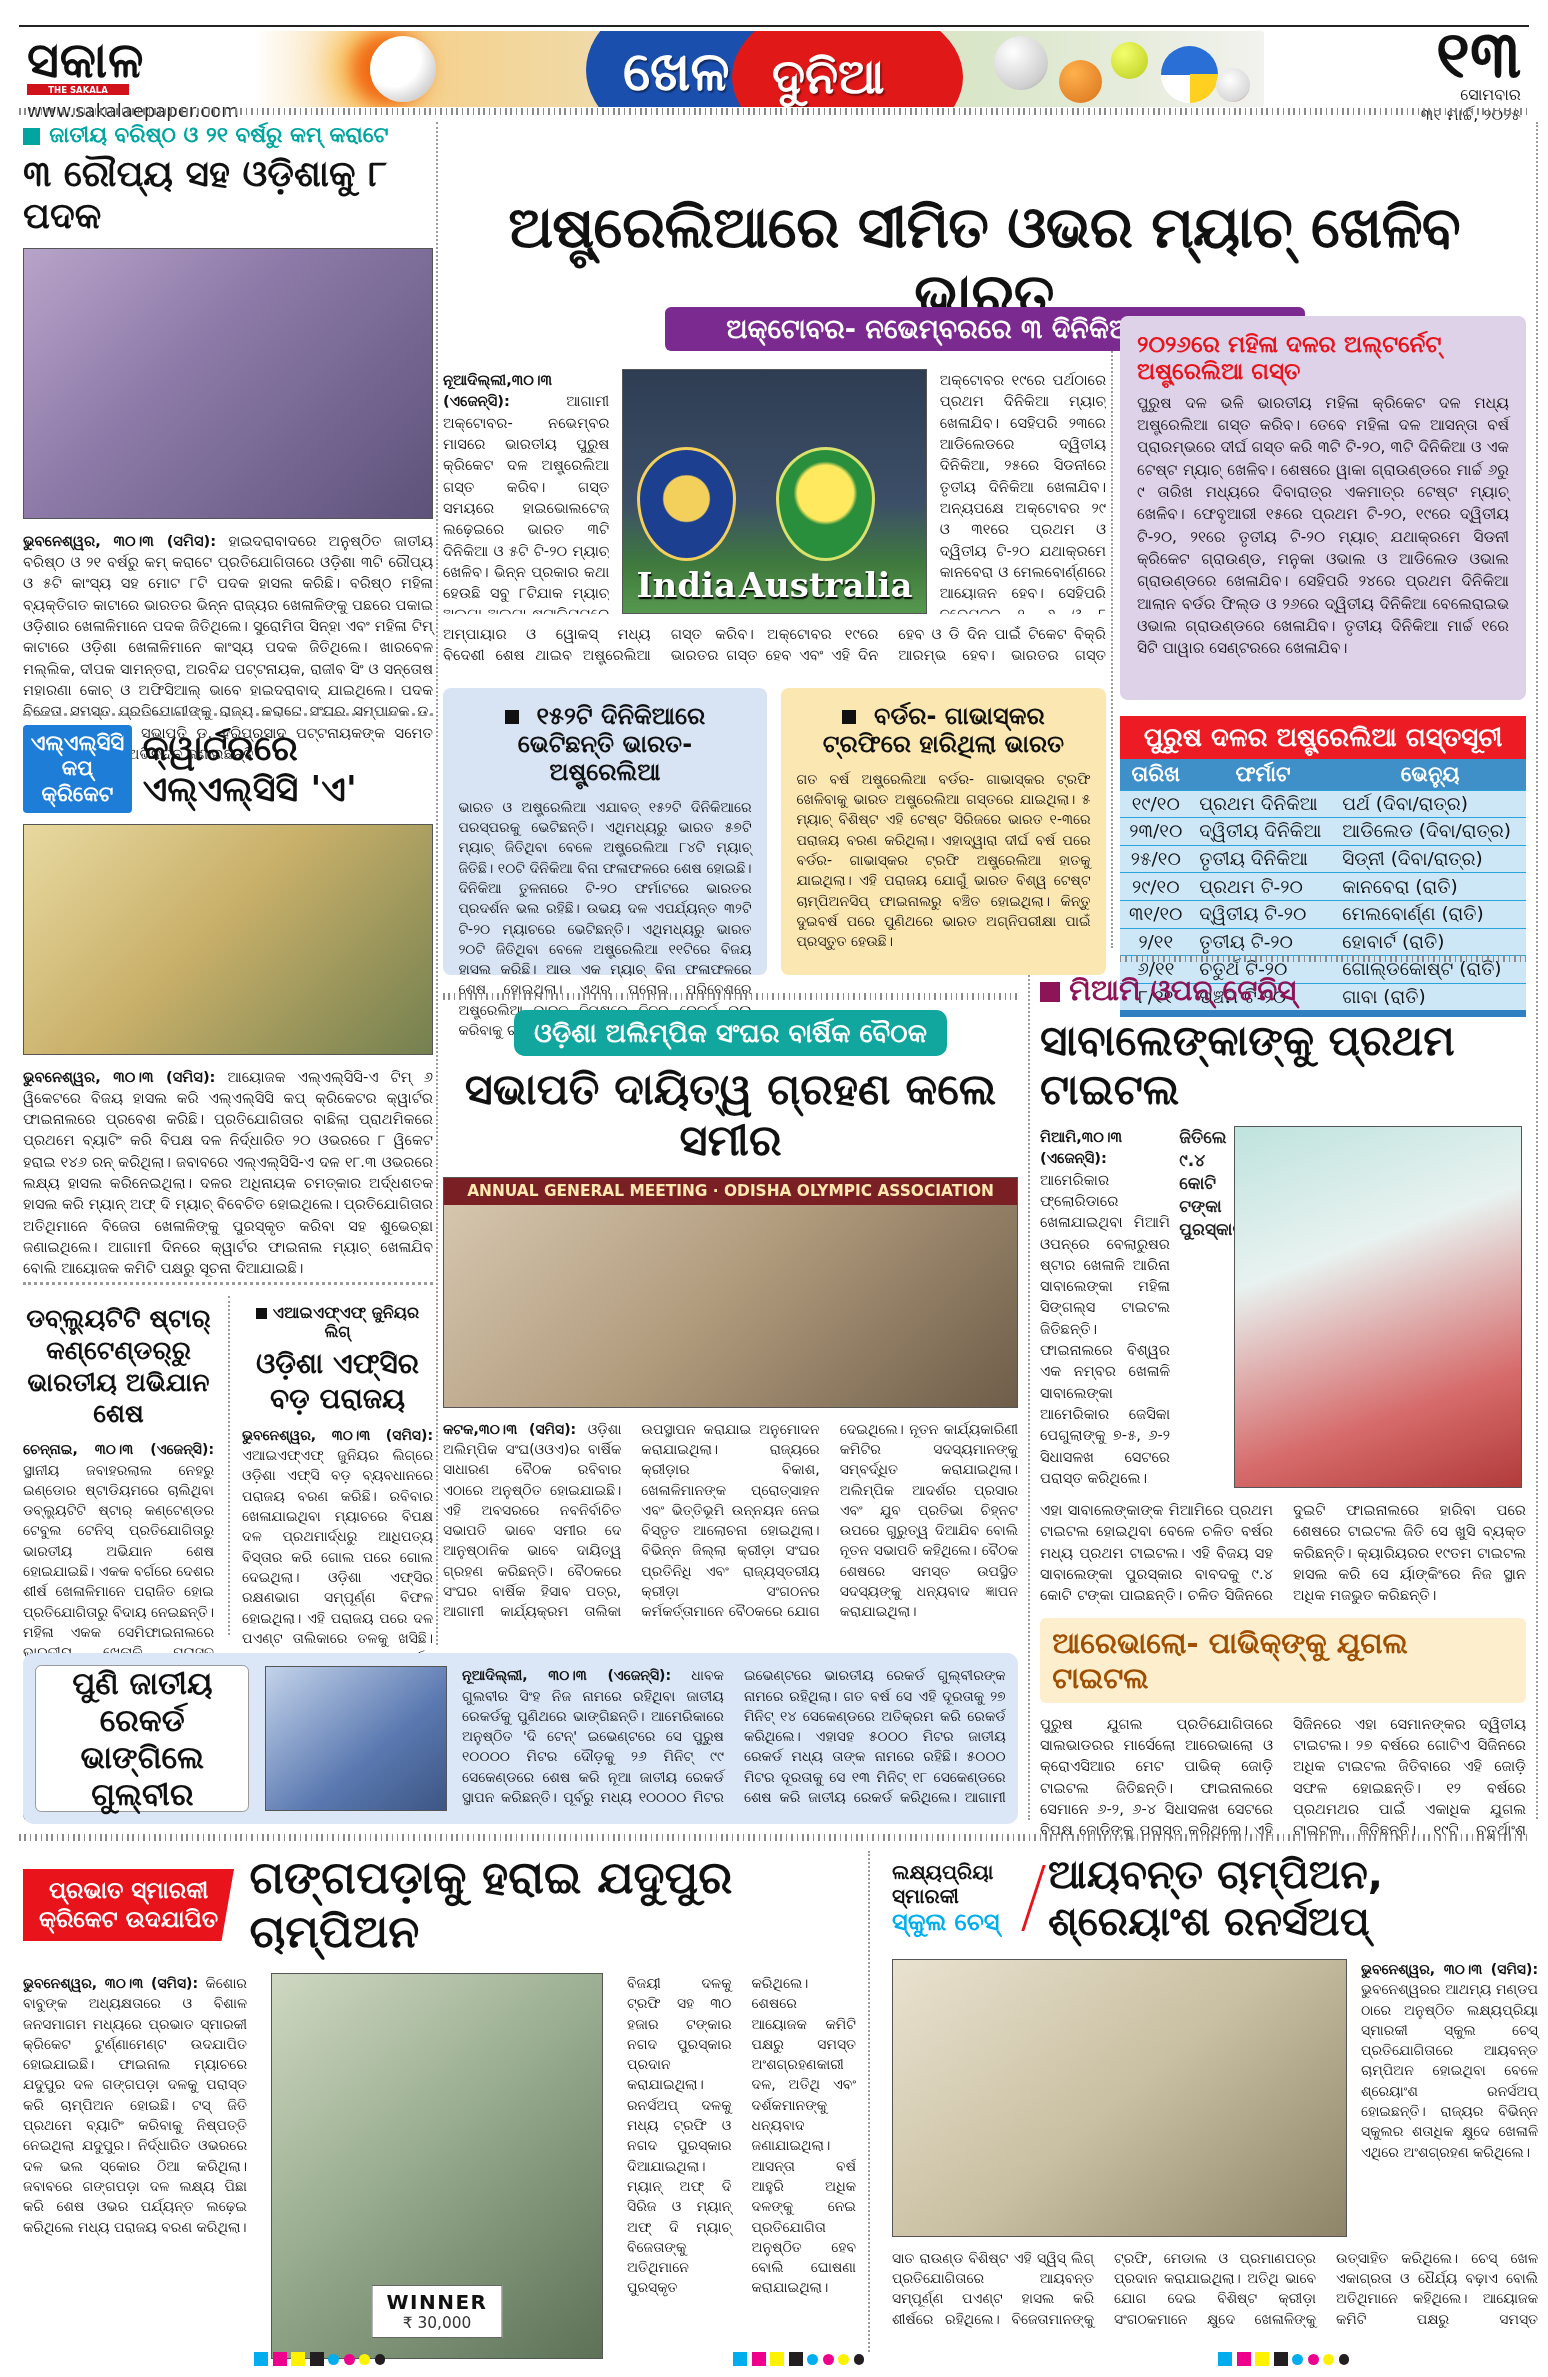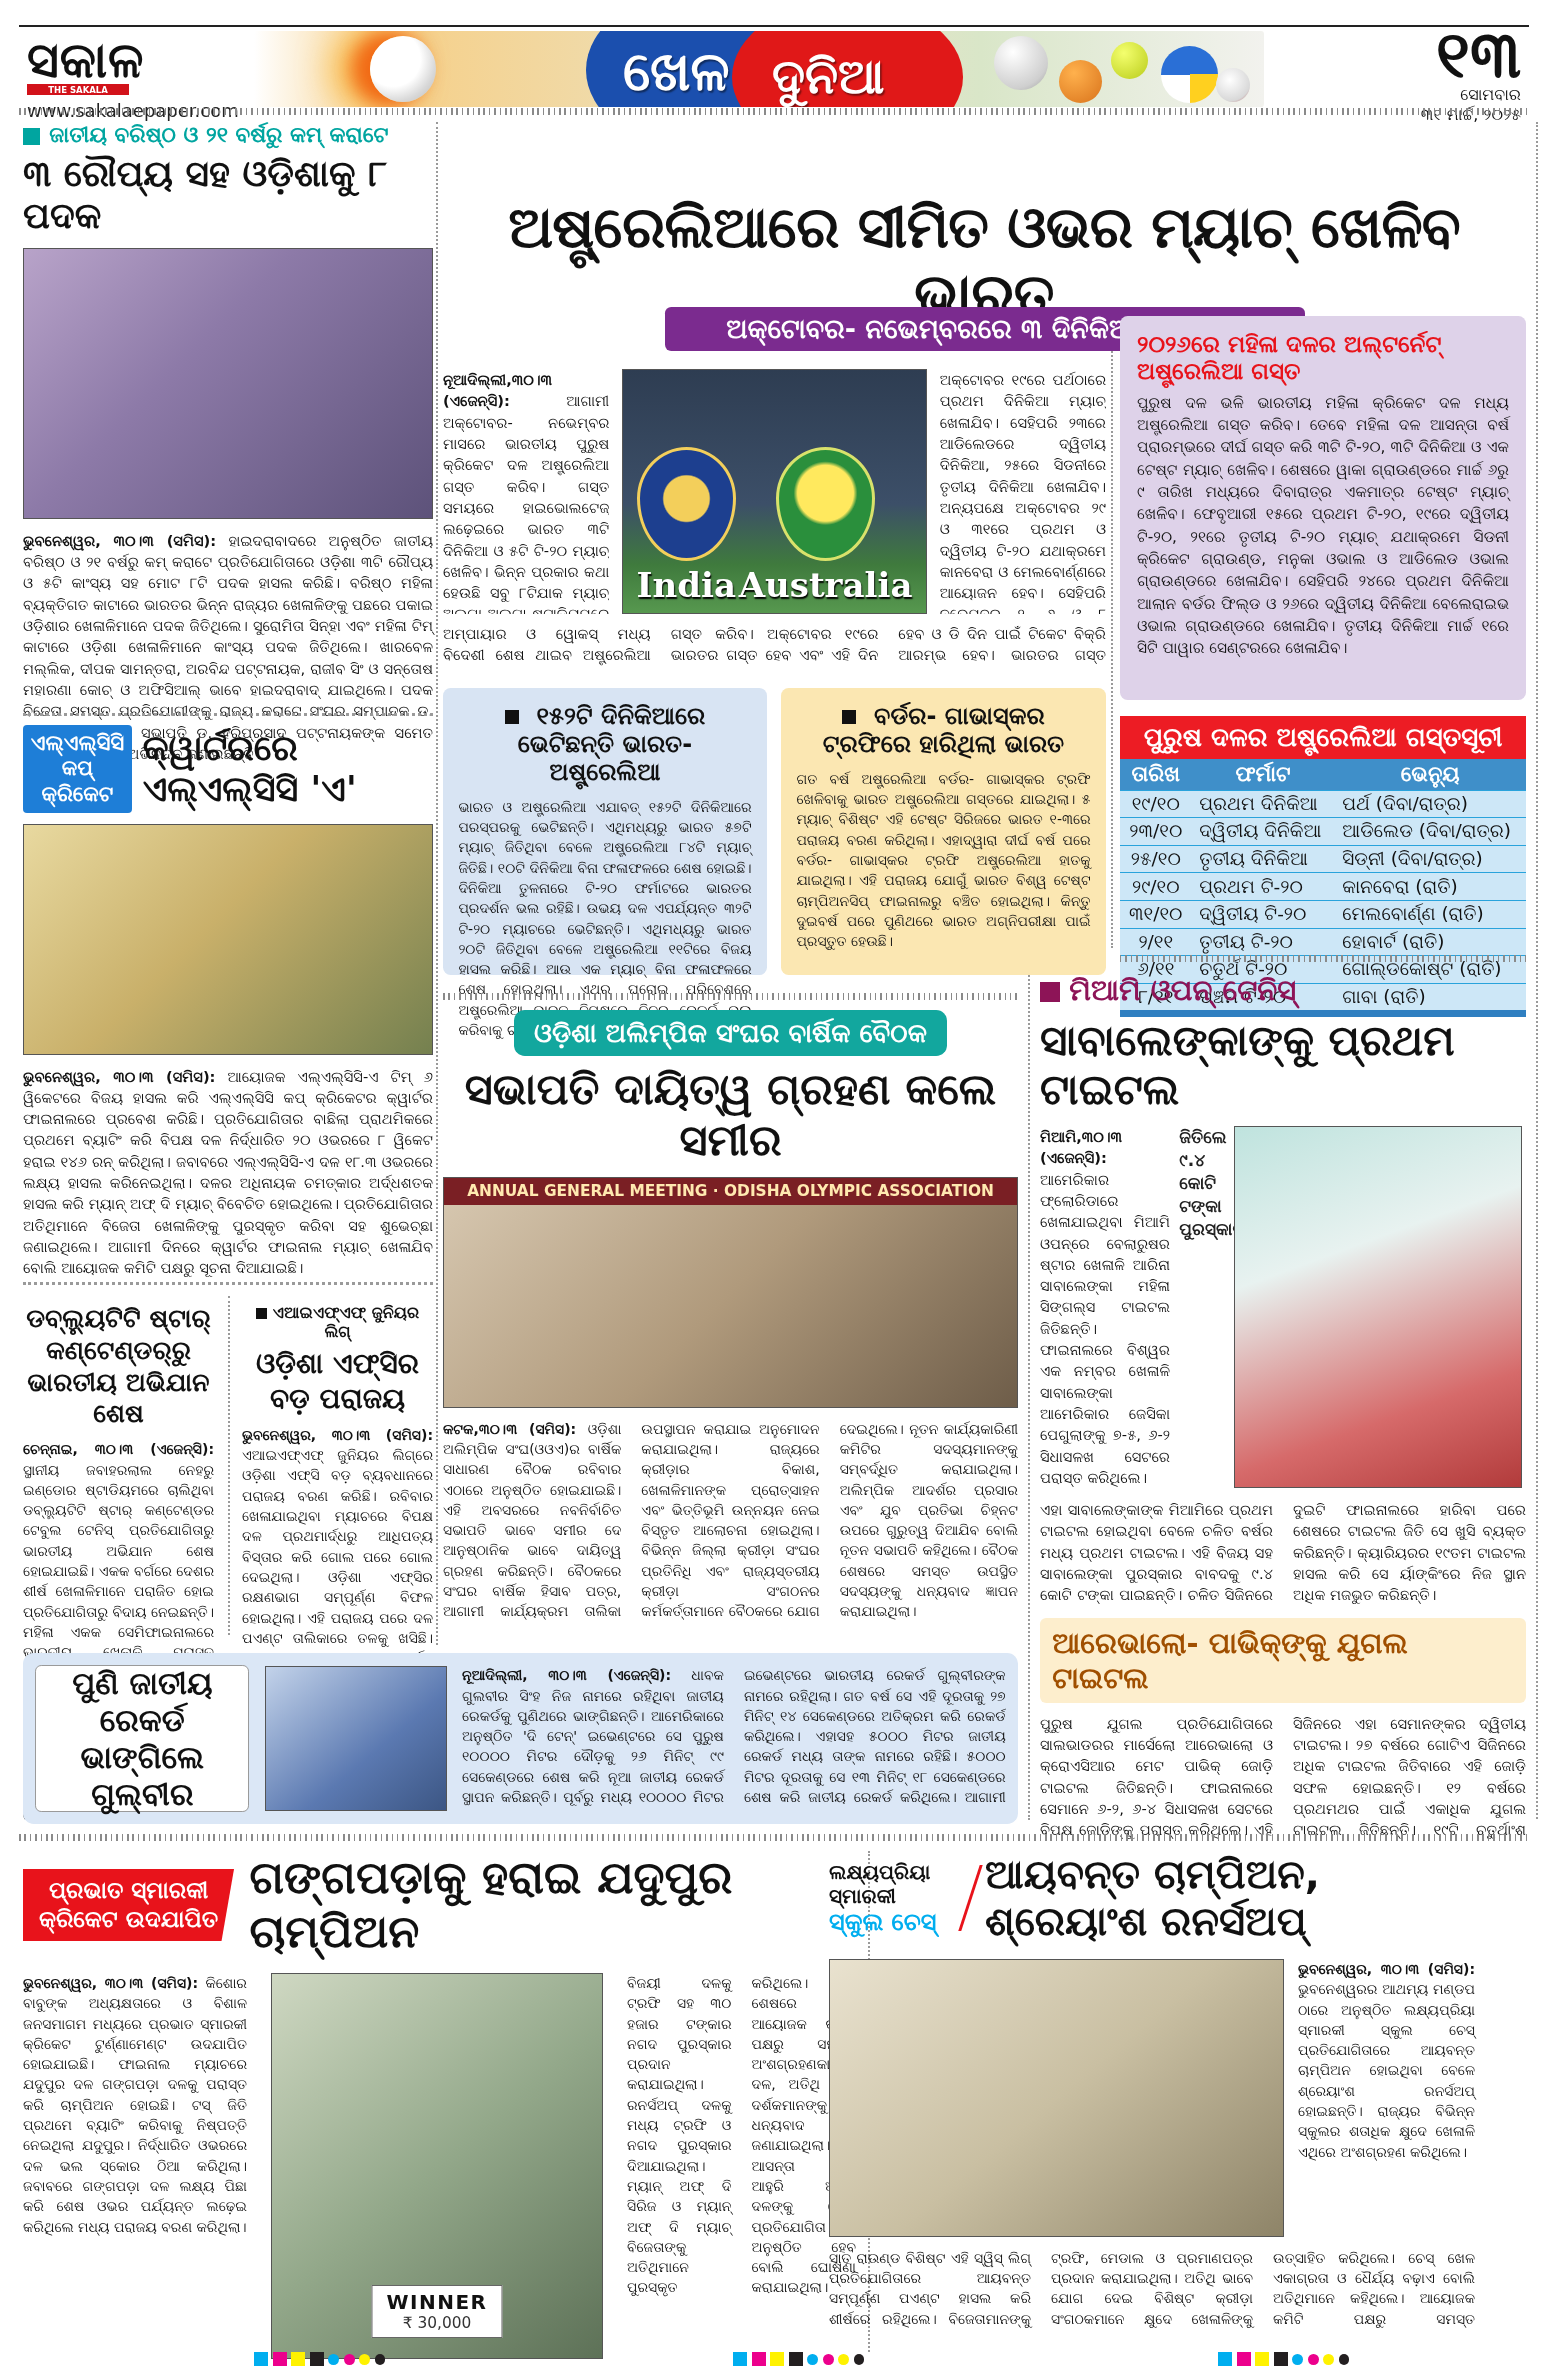--- a/index.html
+++ b/index.html
@@ -312,21 +312,21 @@
       <div class="photo photo-team imgframe" style="width:332px;height:386px;position:relative;box-sizing:border-box;">
         <div class="cheque">
           <div class="w">WINNER</div>
           <div class="amt">₹ 30,000</div>
         </div>
       </div>
       <p class="bodytxt jt cols2" style="flex:1;margin:0;font-size:14px;height:386px;overflow:hidden;">ବିଜୟୀ ଦଳକୁ ଟ୍ରଫି ସହ ୩୦ ହଜାର ଟଙ୍କାର ନଗଦ ପୁରସ୍କାର ପ୍ରଦାନ କରାଯାଇଥିଲା। ରନର୍ସଅପ୍ ଦଳକୁ ମଧ୍ୟ ଟ୍ରଫି ଓ ନଗଦ ପୁରସ୍କାର ଦିଆଯାଇଥିଲା। ମ୍ୟାନ୍ ଅଫ୍ ଦି ସିରିଜ ଓ ମ୍ୟାନ୍ ଅଫ୍ ଦି ମ୍ୟାଚ୍ ବିଜେତାଙ୍କୁ ଅତିଥିମାନେ ପୁରସ୍କୃତ କରିଥିଲେ। ଶେଷରେ ଆୟୋଜକ କମିଟି ପକ୍ଷରୁ ସମସ୍ତ ଅଂଶଗ୍ରହଣକାରୀ ଦଳ, ଅତିଥି ଏବଂ ଦର୍ଶକମାନଙ୍କୁ ଧନ୍ୟବାଦ ଜଣାଯାଇଥିଲା। ଆସନ୍ତା ବର୍ଷ ଆହୁରି ଅଧିକ ଦଳଙ୍କୁ ନେଇ ପ୍ରତିଯୋଗିତା ଅନୁଷ୍ଠିତ ହେବ ବୋଲି ଘୋଷଣା କରାଯାଇଥିଲା।</p>
     </div>
   </div>
 
-  <div class="abs" style="left:829px;top:1851px;width:646px;">
+  <div class="abs" style="left:892px;top:1851px;width:646px;">
     <div style="display:flex;align-items:center;gap:12.3px;">
       <div>
         <div class="chesslabel1">ଲକ୍ଷ୍ୟପ୍ରିୟା ସ୍ମାରକୀ</div>
         <div class="chesslabel2">ସ୍କୁଲ ଚେସ୍</div>
       </div>
       <div class="slash" style="height:66px;"></div>
       <div class="h-chess">ଆୟବନ୍ତ ଚାମ୍ପିଅନ, ଶ୍ରେୟାଂଶ ରନର୍ସଅପ୍</div>
     </div>
     <div style="display:flex;gap:14px;margin-top:14px;">
       <div class="photo photo-kids imgframe" style="width:455px;height:278px;box-sizing:border-box;"></div>

